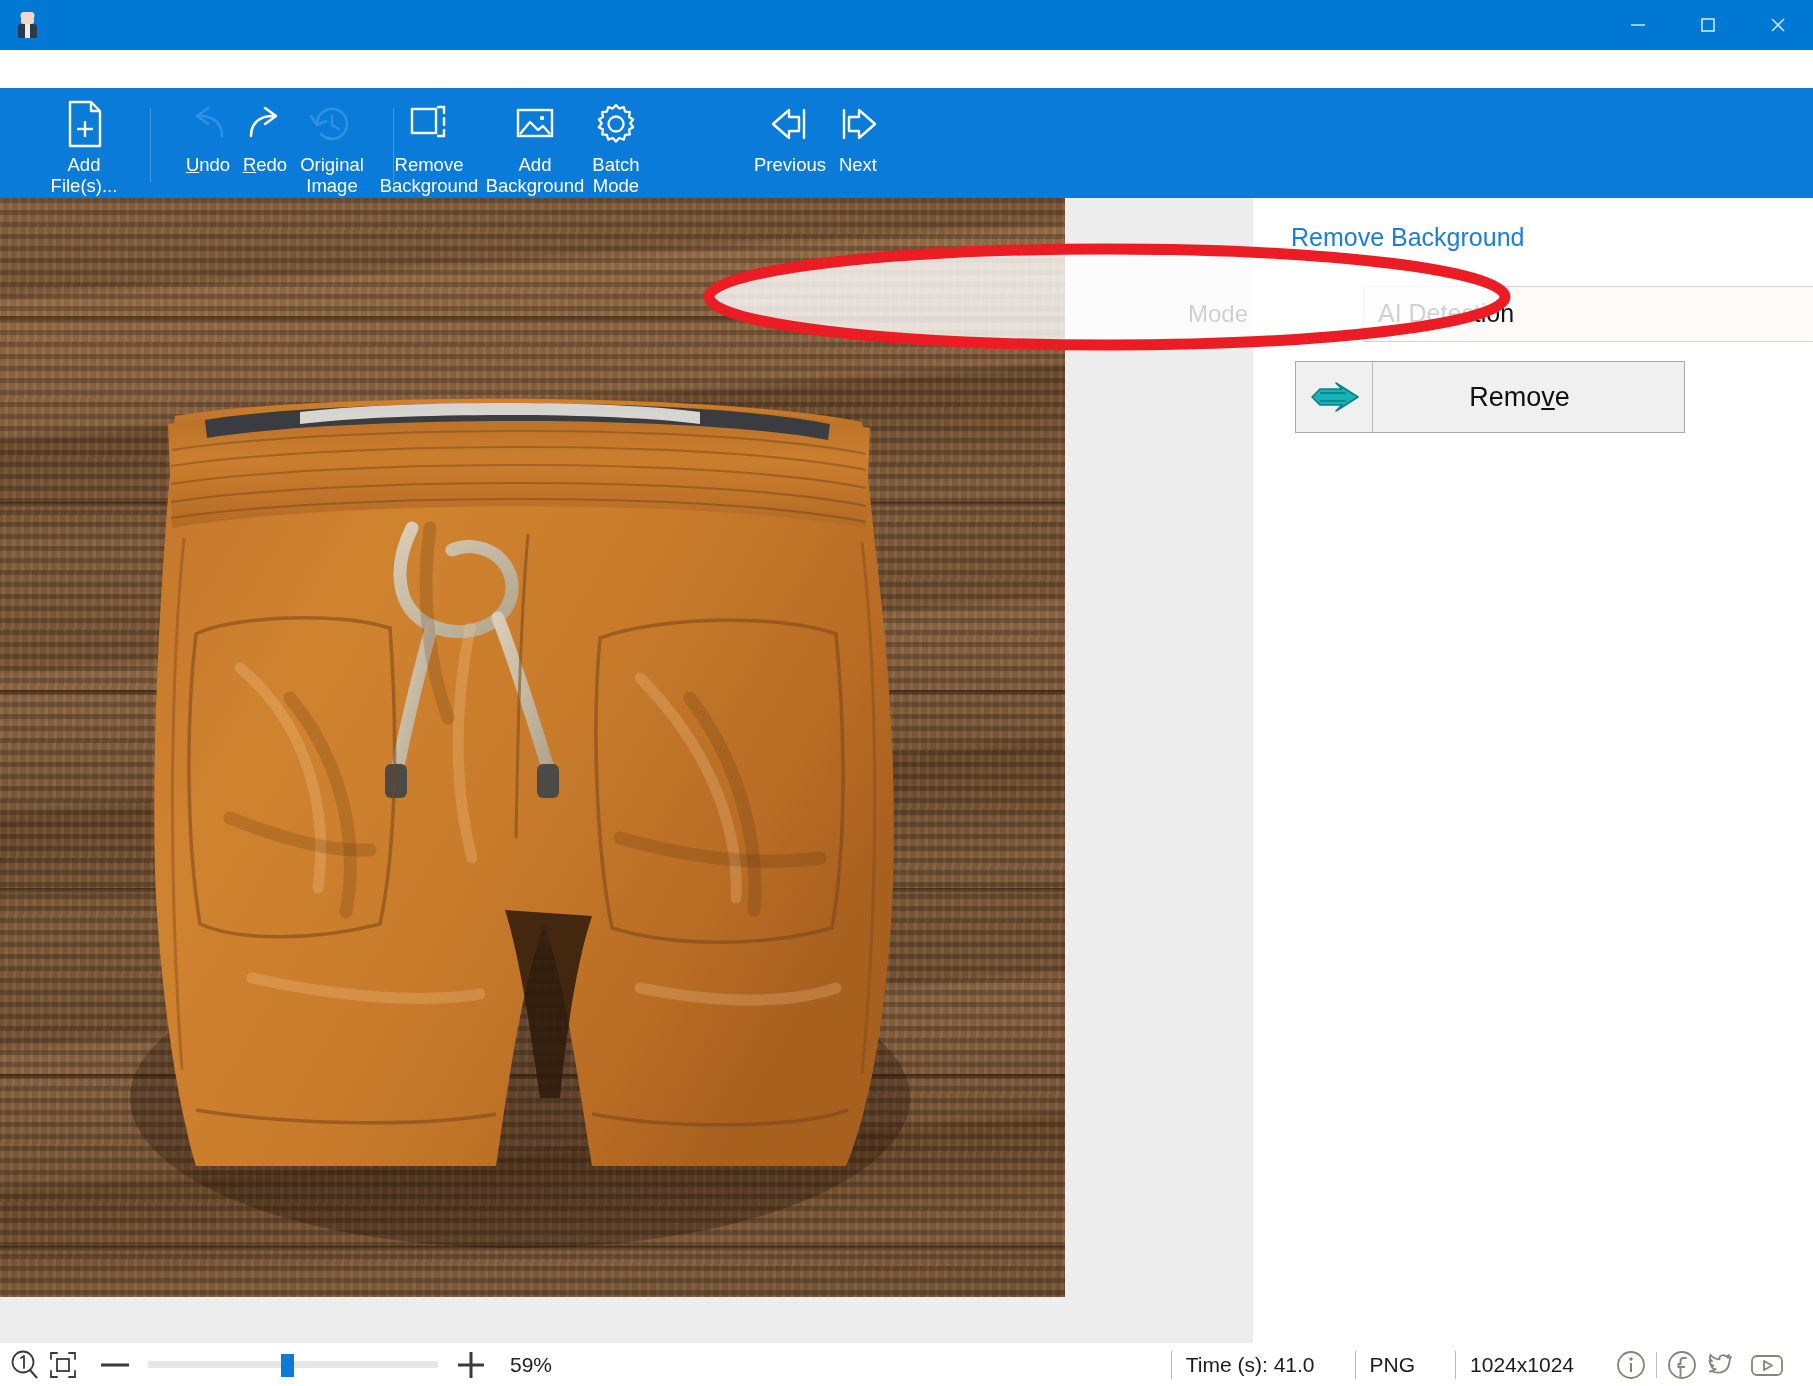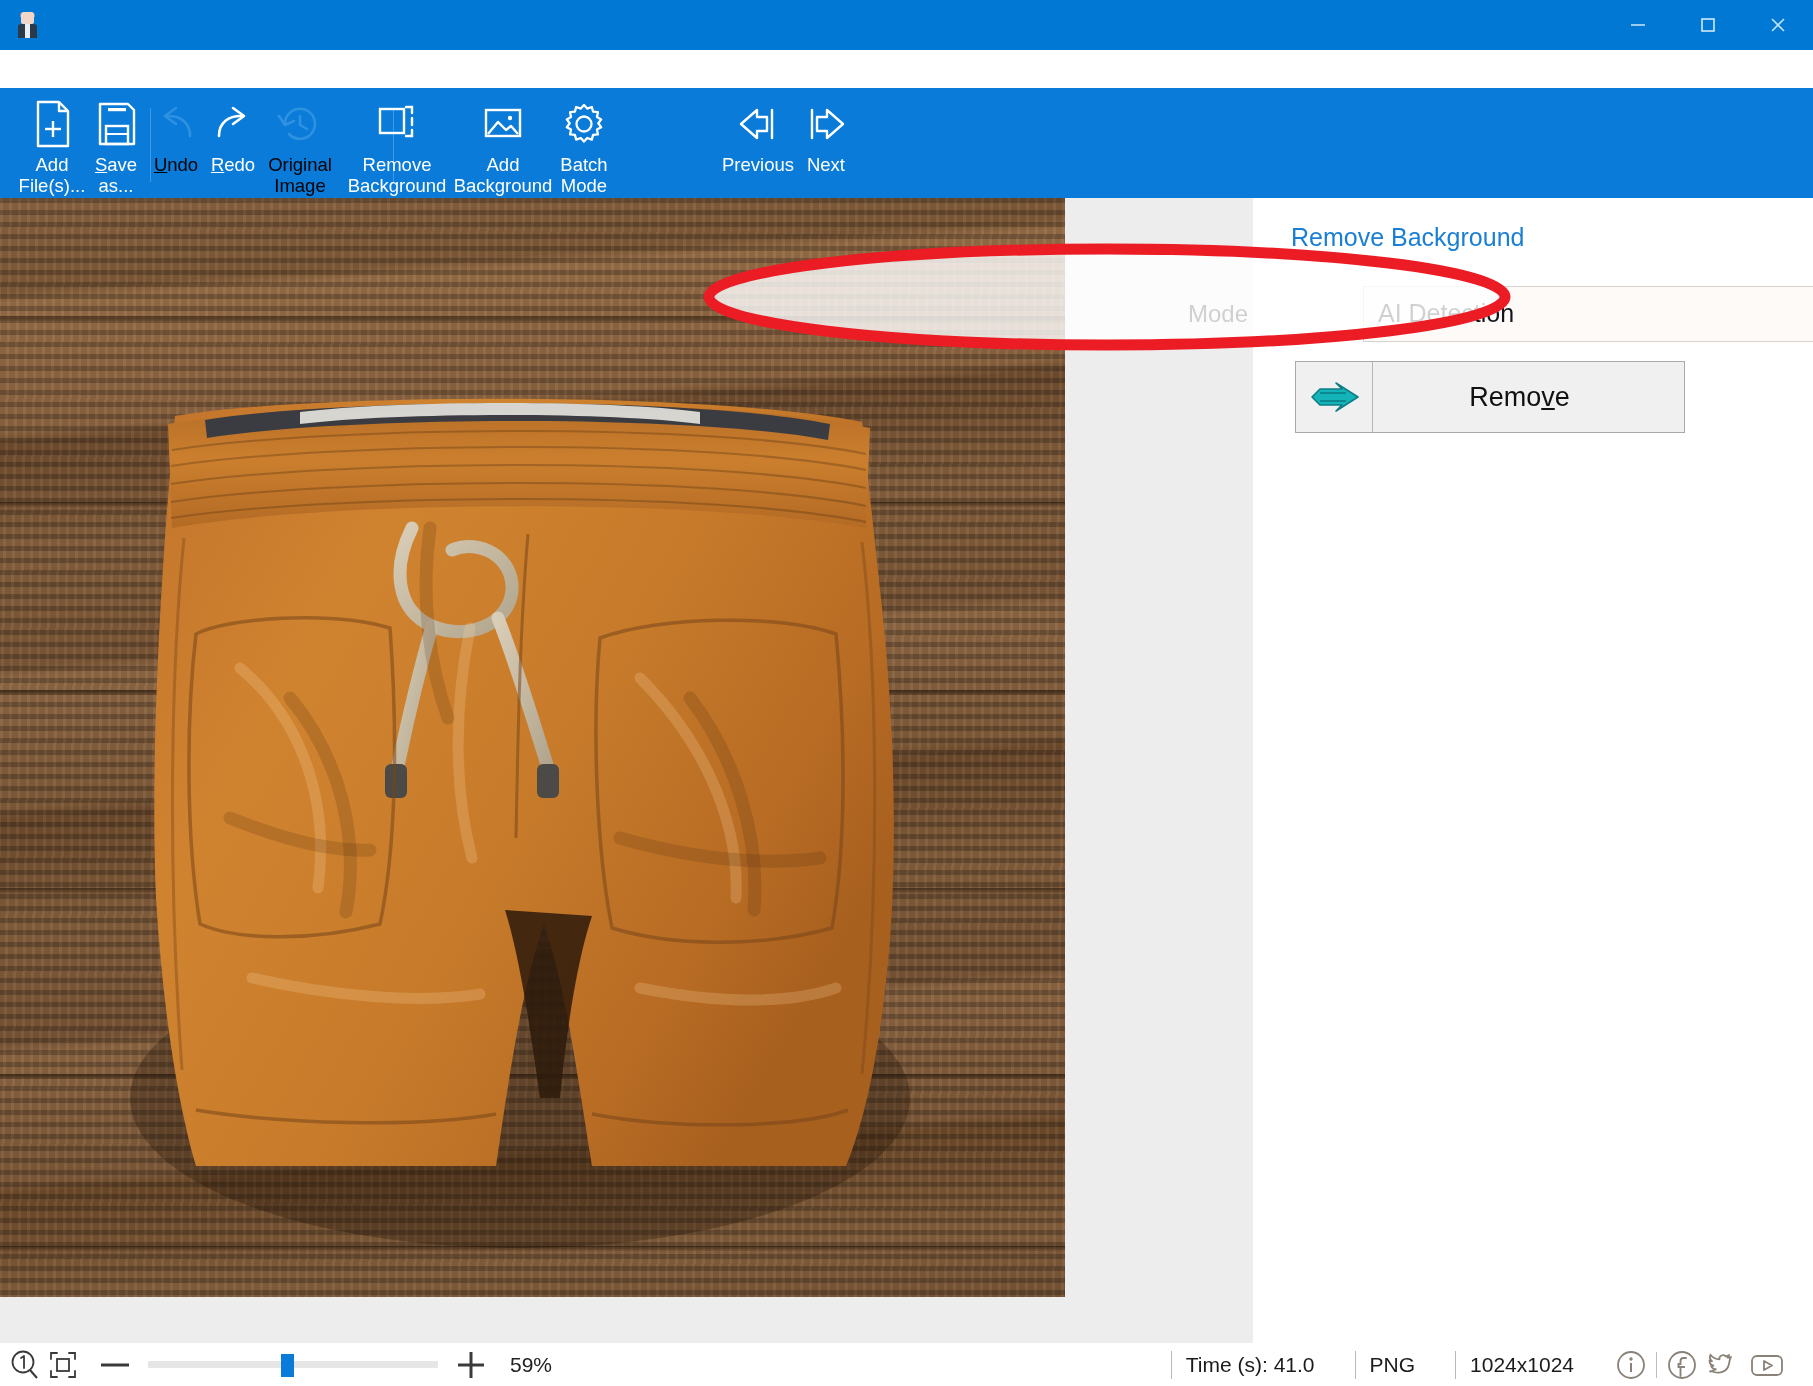--- a/index.html
+++ b/index.html
@@ -107,22 +107,23 @@
     width: 1813px;
     height: 110px;
     background: #0a7bd8;
   }
   .tool {
     position: absolute;
     top: 10px;
     width: 104px;
     text-align: center;
     color: #ffffff;
-  }
-  .tool.disabled { color: #000000; }
+    padding-left: 32px;
+  }
+  .tool.disabled { color: #ffffff; }
   .tool .ticon {
     height: 52px;
     display: flex;
     align-items: center;
     justify-content: center;
   }
   .tool .tlabel {
     margin-top: 4px;
     font-size: 18.5px;
     line-height: 21px;
@@ -362,31 +363,20 @@
         <svg width="48" height="52" viewBox="0 0 48 52">
           <path d="M10 4 H31 L40 13 V48 H10 Z" fill="none" stroke="#ffffff" stroke-width="2.4" stroke-linejoin="round"></path>
           <path d="M31 4 V13 H40" fill="none" stroke="#ffffff" stroke-width="2.4" stroke-linejoin="round"></path>
           <line x1="25" y1="23" x2="25" y2="39" stroke="#ffffff" stroke-width="2.4"></line>
           <line x1="17" y1="31" x2="33" y2="31" stroke="#ffffff" stroke-width="2.4"></line>
         </svg>
       </div>
       <div class="tlabel"><span>Add</span><br><span>File(s)...</span></div>
     </div>
 
-    <div class="tool" style="left:64px">
-      <div class="ticon">
-        <svg width="48" height="52" viewBox="0 0 48 52">
-          <path d="M8 6 H36 L42 12 V46 H8 Z" fill="none" stroke="#ffffff" stroke-width="2.4" stroke-linejoin="round"></path>
-          <rect x="16" y="10" width="18" height="3.2" fill="#ffffff"></rect>
-          <rect x="14" y="28" width="22" height="18" fill="none" stroke="#ffffff" stroke-width="2.4"></rect>
-          <line x1="14" y1="36" x2="36" y2="36" stroke="#ffffff" stroke-width="2"></line>
-        </svg>
-      </div>
-      <div class="tlabel"><u>S</u>ave<br><span>as...</span></div>
-    </div>
 
     <div class="tsep" style="left:150px"></div>
 
     <div class="tool disabled" style="left:124px">
       <div class="ticon">
         <svg width="52" height="48" viewBox="0 0 52 48">
           <path d="M40 36 C40 22 30 16 18 16" fill="none" stroke="#2f92e0" stroke-width="2.6" stroke-linecap="round"></path>
           <path d="M26 8 L15 16 L26 24" fill="none" stroke="#2f92e0" stroke-width="2.6" stroke-linecap="round" stroke-linejoin="round"></path>
         </svg>
       </div>

